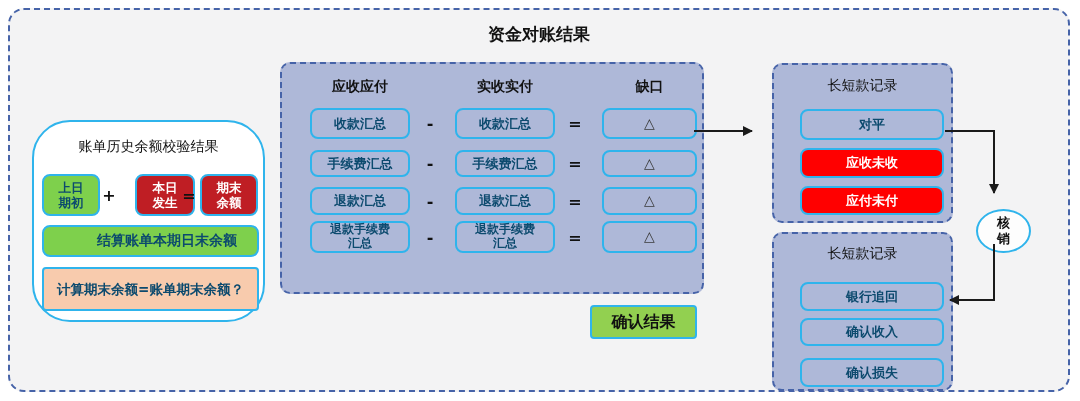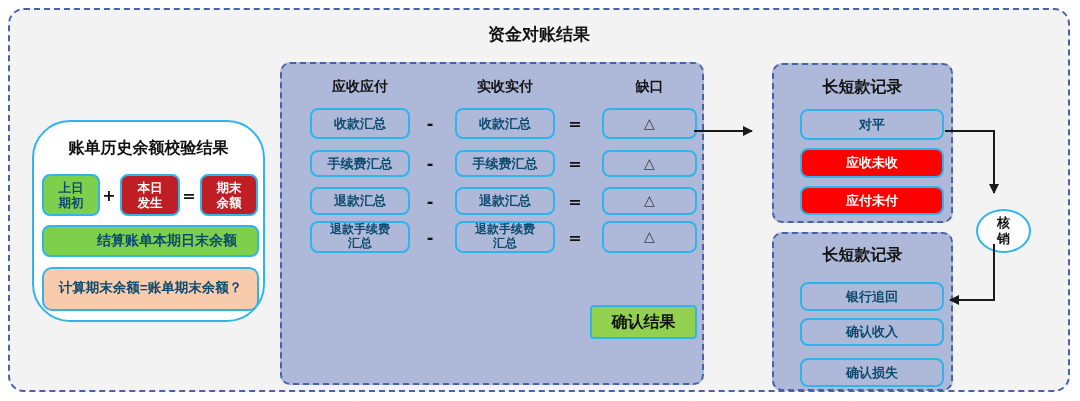--- a/index.html
+++ b/index.html
@@ -21,42 +21,42 @@
     position:absolute; top:13px; left:0; width:100%;
     text-align:center; font-size:17px; font-weight:700; color:#111;
   }
   
   #left-panel {
     position:absolute; left:22px; top:110px; width:233px; height:202px;
     background:#ffffff; border:2.5px solid #2fb4ec; border-radius:38px;
   }
   .panel-title {
     position:absolute; left:0; width:100%; text-align:center;
-    font-size:16px; font-weight:700; color:#111;
+    font-size:14px; font-weight:400; color:#111;
   }
   .node {
     display:flex; align-items:center; justify-content:center; text-align:center;
     border:2px solid #2fb4ec; border-radius:8px;
     font-size:13px; font-weight:700; line-height:1.22; color:#0c4a6e;
   }
   .node.green  { background:#7ed04c; }
   .node.darkred{ background:#bf1e24; color:#ffffff; }
   .node.red    { background:#ff0000; color:#ffffff; }
-  .node.peach  { background:#f8cbad; border-radius:10px;font-family:Liberation Mono, monospace; }
+  .node.peach  { background:#f8cbad; border-radius:4px; }
   .node.plain  { background:#aeb8d8; }
   .op {
     display:flex; align-items:center; justify-content:center;
     font-size:16px; font-weight:700; color:#111;
   }
   
   .blue-panel {
     position:absolute; background:#aeb8d8;
     border:2px dashed #4663a8; border-radius:10px;
   }
-  #recon-panel { left:270px; top:52px; width:424px; height:323px; }
+  #recon-panel { left:270px; top:52px; width:424px; height:232px; }
   .col-header {
     position:absolute; top:14px; text-align:center;
     font-size:14px; font-weight:700; color:#111;
   }
   .row-cell { position:absolute; top:0; height:100%; }
   .c1 { left:28px;  width:100px; }
   .o1 { left:133px; width:30px; }
   .c2 { left:173px; width:100px; }
   .o2 { left:278px; width:30px; }
   .c3 { left:320px; width:95px; }
@@ -87,21 +87,21 @@
   <div id="container">
 
     <div id="page-title">资金对账结果</div>
 
     <div id="left-panel">
       <div class="panel-title" style="top:16px;">账单历史余额校验结果</div>
 
       <div class="node green abs pre" style="left:8px; top:52px; width:58px; height:42px; font-size:12.5px;">上日
 期初</div>
       <div class="op abs" style="left:66px; top:52px; width:18px; height:42px;">+</div>
-      <div class="node darkred abs pre" style="left:86px; top:52px; width:60px; height:42px; font-size:12.5px;">本日
+      <div class="node darkred abs pre" style="left:101px; top:52px; width:60px; height:42px; font-size:12.5px;">本日
 发生</div>
       <div class="op abs" style="left:146px; top:52px; width:18px; height:42px;">=</div>
       <div class="node darkred abs pre" style="left:166px; top:52px; width:58px; height:42px; font-size:12.5px;">期末
 余额</div>
 
       <div class="node green abs" style="left:8px; top:103px; width:217px; height:32px; font-size:14px;padding-left:33px;">结算账单本期日末余额</div>
 
       <div class="node peach abs" style="left:8px; top:145px; width:217px; height:44px; font-size:13.5px;">计算期末余额=账单期末余额？</div>
     </div>
 

